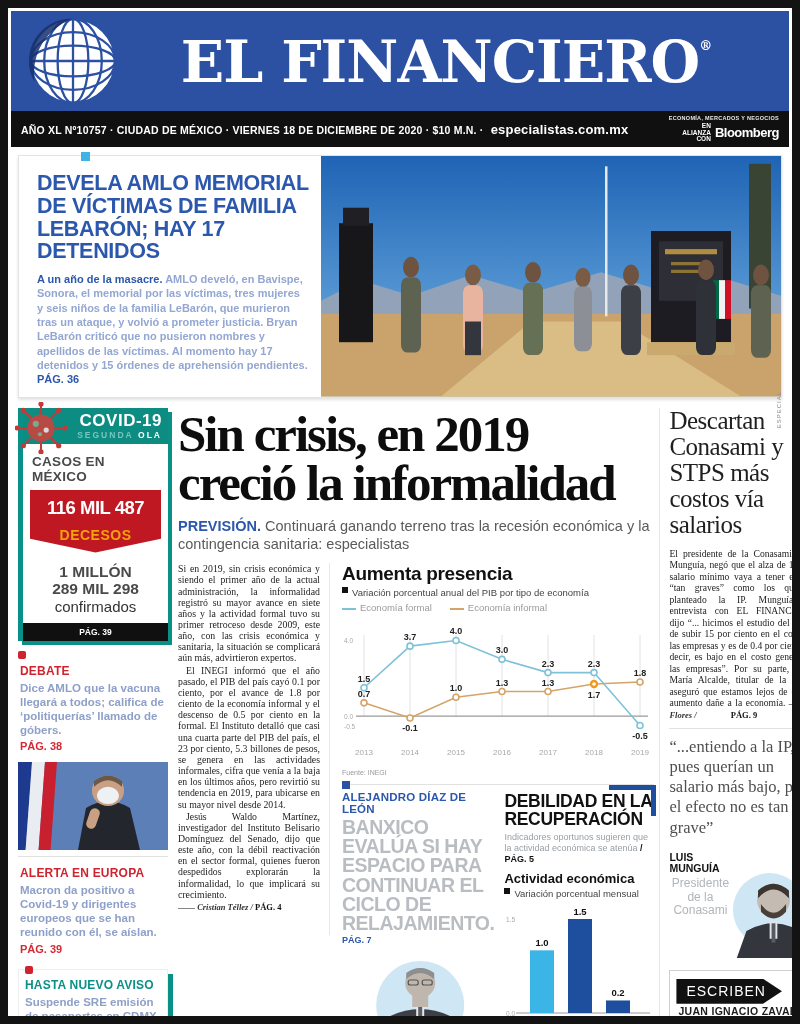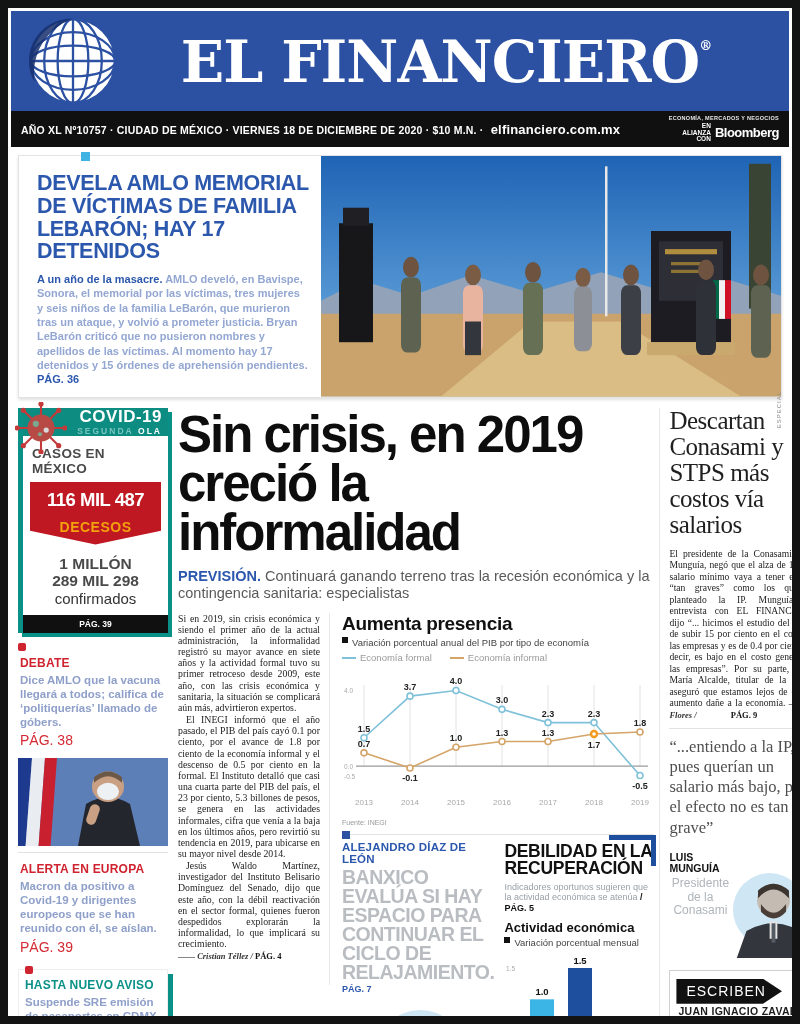--- a/index.html
+++ b/index.html
@@ -34,21 +34,21 @@
   .photo-credit{position:absolute;right:-1px;bottom:6px;transform:rotate(-90deg);transform-origin:right bottom;
                 font-size:6px;color:#8a8a8a;letter-spacing:1px;}
   
   .main{display:grid;grid-template-columns:150px 1fr 152px;column-gap:10px;
         grid-template-areas:"side center right" "strip strip right";padding:10px 10px 0 10px;}
   .sidebar{grid-area:side;}
   .center{grid-area:center;}
   .rightcol{grid-area:right;border-left:1px solid #e8e8e8;padding-left:9px;margin-left:-5px;}
   
   .covid{position:relative;border-left:5px solid #0a9187;box-shadow:4px 4px 0 #0a9187;background:#fff;margin-bottom:14px;}
-  .covid-head{background:#0d8c82;height:28px;position:relative;display:flex;flex-direction:column;
+  .covid-head{background:#0d8c82;height:36px;position:relative;display:flex;flex-direction:column;
               justify-content:center;align-items:flex-end;padding-right:6px;}
   .covid-title{color:#fff;font-weight:800;font-size:17px;letter-spacing:.5px;line-height:1;}
   .covid-sub{font-size:8.5px;letter-spacing:2px;line-height:1;margin-top:2px;}
   .covid-sub .lt{color:#79c5bd;font-weight:700;}
   .covid-sub .bd{color:#fff;font-weight:800;}
   .virus{position:absolute;left:-8px;top:-6px;width:52px;height:52px;}
   .covid-inner{padding:8px 7px 0 7px;}
   .cases-label{color:#4a4a4a;font-size:13.5px;font-weight:700;letter-spacing:.3px;margin:2px 0 6px 2px;}
   .deaths{background:#c01823;color:#fff;text-align:center;padding:7px 2px 10px 2px;
           clip-path:polygon(0 0,100% 0,100% 78%,50% 100%,0 78%);}
@@ -61,26 +61,26 @@
             padding:4px 0;margin-top:8px;}
   
   .side-item{position:relative;border-top:1px solid #e2e2e2;padding:9px 2px 8px 2px;}
   .side-item.first{border-top:none;}
   .sq{width:8px;height:8px;display:block;position:absolute;top:-4px;left:0;}
   .sq.red{background:#d02330;border-radius:2px;}
   .side-title{font-size:12px;font-weight:800;letter-spacing:.2px;margin-bottom:3px;}
   .side-title.red{color:#d02330;}
   .side-title.teal{color:#0a9187;}
   .side-text{color:#8e9fc9;font-size:11.5px;line-height:1.22;font-weight:600;}
-  .pg{color:#d42a33;font-size:14px;font-weight:400;margin-top:3px;}
+  .pg{color:#d42a33;font-size:11px;font-weight:700;margin-top:3px;}
   .macron{margin:2px 0 6px 0;}
   .macron svg{display:block;width:100%;height:88px;}
   .aviso-card{border:1px solid #eee;box-shadow:5px 5px 0 #0a9187;padding:8px 6px 8px 6px;position:relative;margin-top:6px;}
   
-  .mainhead{font-family:Liberation Sans, sans-serif;font-weight:800;color:#0d0d0d;font-size:51px;
+  .mainhead{font-family:Liberation Serif, serif;font-weight:800;color:#0d0d0d;font-size:51px;
             line-height:.97;letter-spacing:-2px;margin:2px 0 10px 0;}
   .deck{font-size:14.5px;color:#5a5a5a;line-height:1.2;margin-bottom:10px;}
   .deck .label{color:#2b57ad;font-weight:800;}
   .center-body{display:grid;grid-template-columns:152px 1fr;column-gap:10px;}
   .article{font-family:"Liberation Serif",serif;font-size:9.8px;line-height:1.14;color:#1c1c1c;
            text-align:justify;border-right:1px solid #e8e8e8;padding-right:9px;overflow:hidden;max-height:372px;}
   .article p{margin:0 0 1px 0;text-indent:8px;}
   .article p:first-child{text-indent:0;}
   .byline{font-size:8.5px;font-style:italic;font-weight:700;color:#333;}
   .byline .pgn{font-style:normal;color:#111;font-weight:800;}
@@ -148,21 +148,21 @@
           <ellipse cx="50" cy="50" rx="16" ry="44"></ellipse>
           <line x1="50" y1="6" x2="50" y2="94"></line>
         </g>
         <path d="M50,6 A44,44 0 0 0 10,72 A60,60 0 0 1 50,6 Z" fill="#16306e" opacity=".85"></path>
       </svg>
       <div class="wordmark"><span>EL FINANCIERO</span><sup>®</sup></div>
     </div>
     <div class="infobar">
       <div class="info-left">
         <span>AÑO XL  Nº10757 · CIUDAD DE MÉXICO · VIERNES 18 DE DICIEMBRE DE 2020 · $10 M.N. ·</span>
-        <span class="site">elfinanciero.com.mx</span>
+        <span class="site">especialistas.com.mx</span>
       </div>
       <div class="alliance">
         <div class="tagline">ECONOMÍA, MERCADOS Y NEGOCIOS</div>
         <div class="alliance-row">
           <span class="alliance-small">EN ALIANZA CON</span>
           <span class="bloomberg">Bloomberg</span>
         </div>
       </div>
     </div>
   </header>

